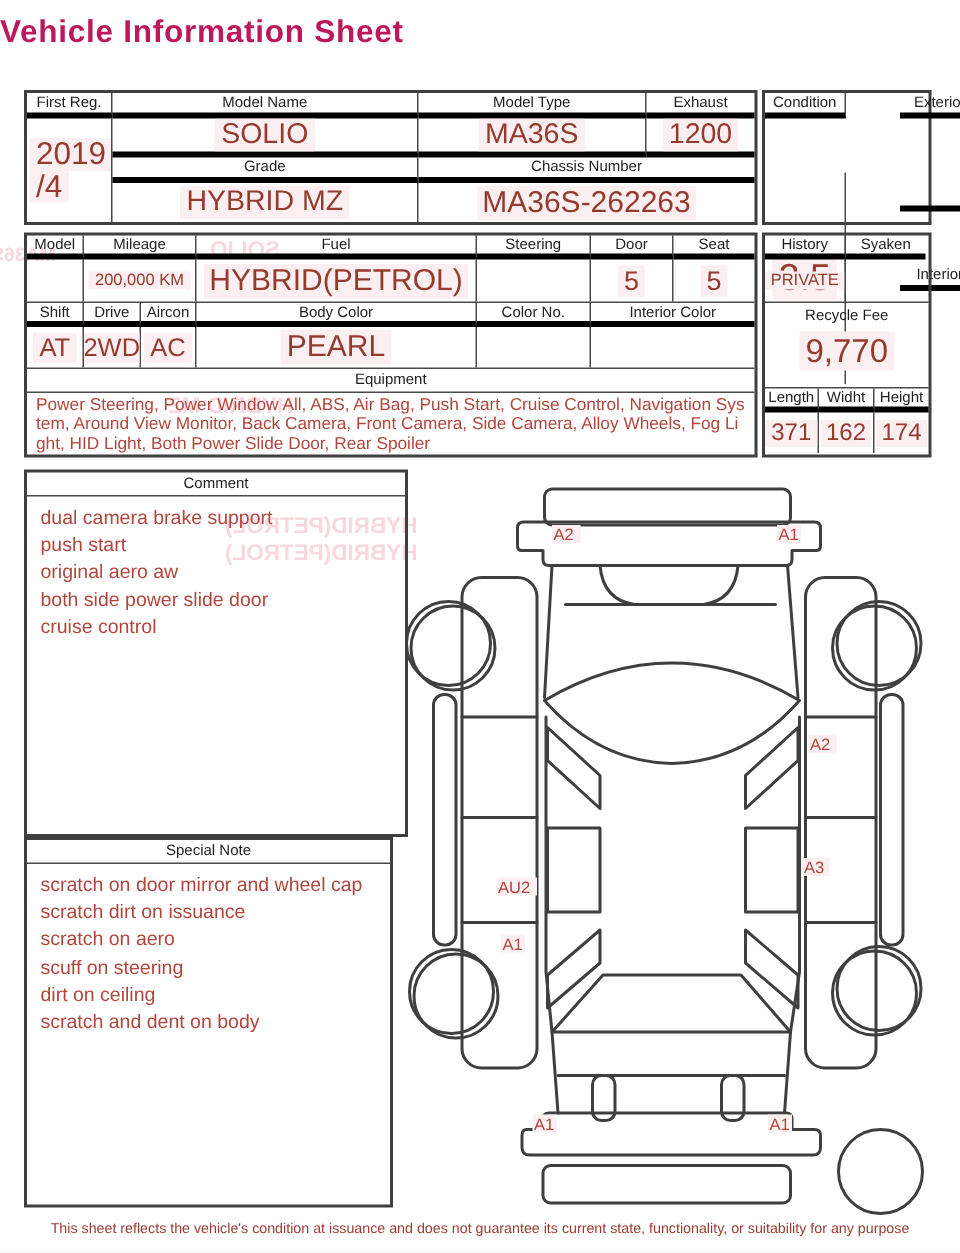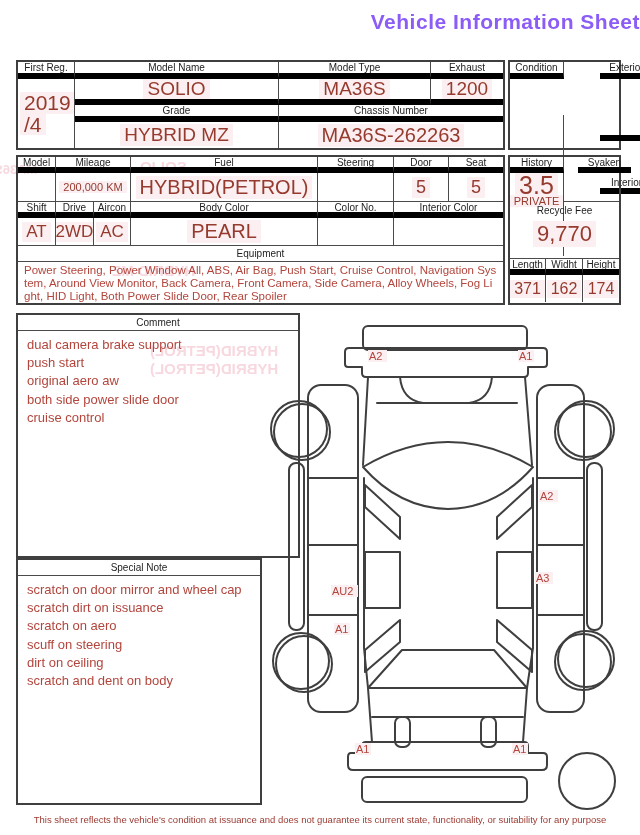--- a/index.html
+++ b/index.html
@@ -2,26 +2,26 @@
 <html><head>
 <meta charset="utf-8">
 <style>
   html,body{margin:0;padding:0;background:#e8e8e8;}
   #sheet{
     position:relative;width:640px;height:835px;background:#ffffff;
     font-family:"Liberation Sans","DejaVu Sans",sans-serif;
     overflow:hidden;margin:0 auto;
   }
   .title{
-    position:absolute;top:10px;left:0;width:640px;text-align:right;
-    font-size:21px;font-weight:600;letter-spacing:.5px;color:#8b5cf6;
+    position:absolute;top:10px;left:0;width:640px;text-align:left;
+    font-size:21px;font-weight:600;letter-spacing:.5px;color:#be185d;
   }
   .box{position:absolute;border:2px solid #3f3f3f;background:transparent;box-sizing:border-box;}
   .g{display:grid;box-sizing:border-box;}
-  .c{border-right:1px solid #4a4a4a;border-bottom:6px solid #000000;
+  .c{border-right:1px solid #4a4a4a;border-bottom:4px solid #000000;
      display:flex;align-items:center;justify-content:center;
      box-sizing:border-box;overflow:hidden;}
   .nr{border-right:none!important;}
   .nb{border-bottom:none!important;}
   .sect{border-bottom:1px solid #4a4a4a;box-sizing:border-box;}
   .lbl{font-size:10px;color:#1d1d1d;white-space:nowrap;}
   .val{color:#963a2e;white-space:nowrap;}
   .val .hl{background:#fbeff1;padding:0 4px;border-radius:1px;}
   .notes{color:#b2453c;}
   .hdrcell{display:flex;align-items:center;justify-content:center;
@@ -133,21 +133,21 @@
           <span class="hl">PEARL</span>
         </div>
       <div class="c val nb"></div>
       <div class="c val nr nb"></div>
     </div>
     <div class="hdrcell" style="height:16px;">Equipment</div>
     <div class="notes" style="height:41px;padding:2px 6px;font-size:11.5px;line-height:1.15;word-break:break-all;box-sizing:border-box;">Power Steering, Power Window All, ABS, Air Bag, Push Start, Cruise Control, Navigation System, Around View Monitor, Back Camera, Front Camera, Side Camera, Alloy Wheels, Fog Light, HID Light, Both Power Slide Door, Rear Spoiler</div>
   </div>
 
   <div class="box" style="left:508px;top:155px;width:113px;height:150px;">
-    <div class="g sect" style="height:45px;grid-template-columns:54px 53px;grid-template-rows:16px 28px;gap:14px;">
+    <div class="g sect" style="height:45px;grid-template-columns:54px 53px;grid-template-rows:16px 28px;">
       <div class="c lbl">History</div>
       <div class="c lbl nr">Syaken</div>
       <div class="c val nb" style="font-size:11px;">
           <span class="hl">PRIVATE</span>
         </div>
       <div class="c val nr nb"></div>
     </div>
     <div class="sect" style="height:57px;">
       <div class="lbl" style="text-align:center;padding-top:3px;">Recycle Fee</div>
       <div class="val" style="display:flex;justify-content:center;align-items:center;height:36px;font-size:22px;">
@@ -163,21 +163,21 @@
         </div>
       <div class="c val nb" style="font-size:16px;">
           <span class="hl">162</span>
         </div>
       <div class="c val nr nb" style="font-size:16px;">
           <span class="hl">174</span>
         </div>
     </div>
   </div>
 
-  <div class="box" style="left:16px;top:313px;width:284px;height:245px;">
+  <div class="box" style="left:16px;top:313px;width:256px;height:245px;">
     <div class="hdrcell" style="height:16px;">Comment</div>
     <div class="notes" style="padding:5px 9px;font-size:13px;line-height:1.4;">
       <div>dual camera brake support</div>
       <div>push start</div>
       <div>original aero aw</div>
       <div>both side power slide door</div>
       <div>cruise control</div>
     </div>
   </div>
 

